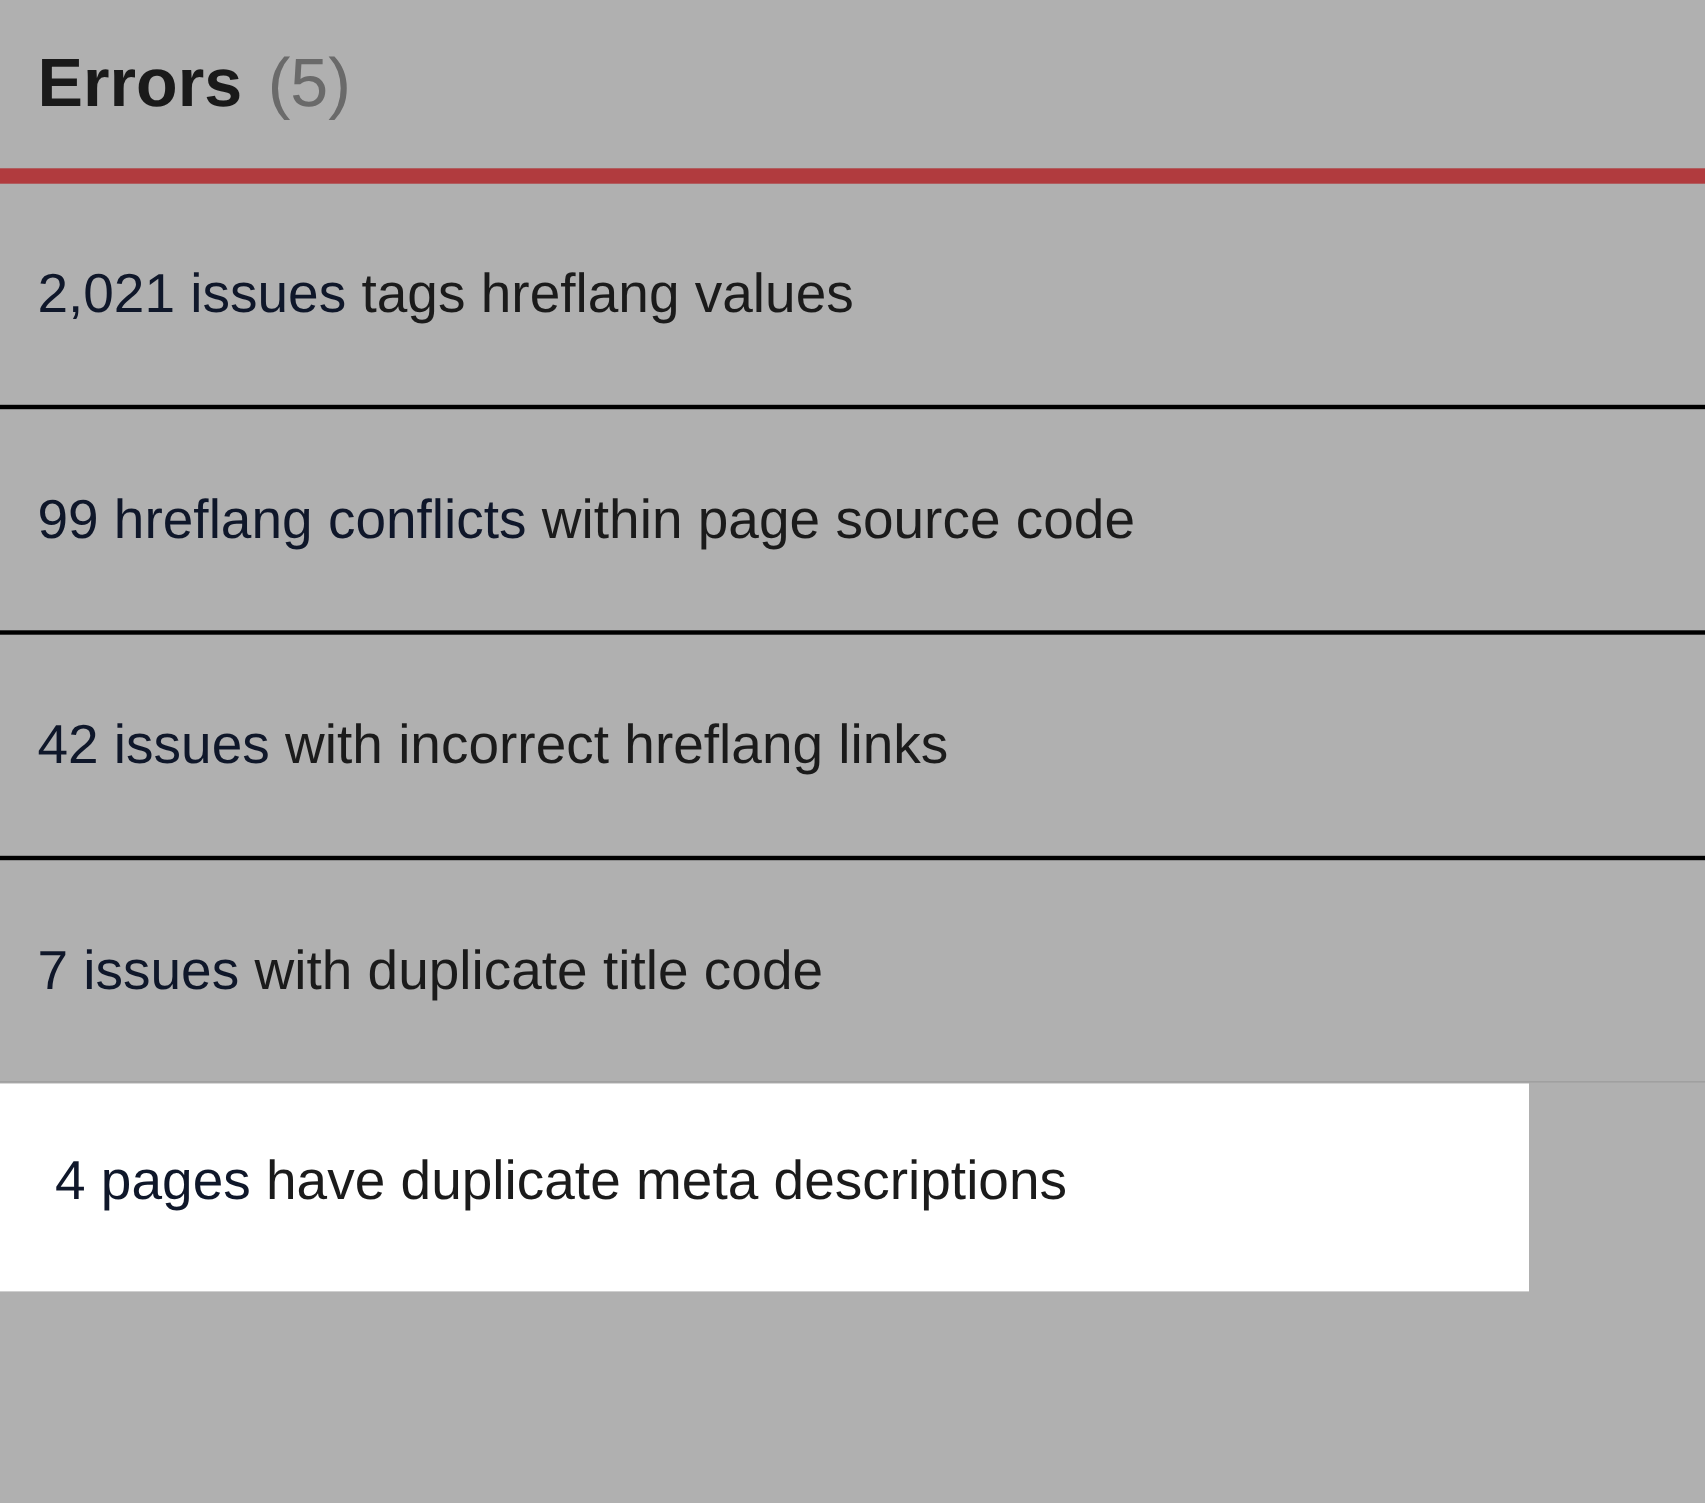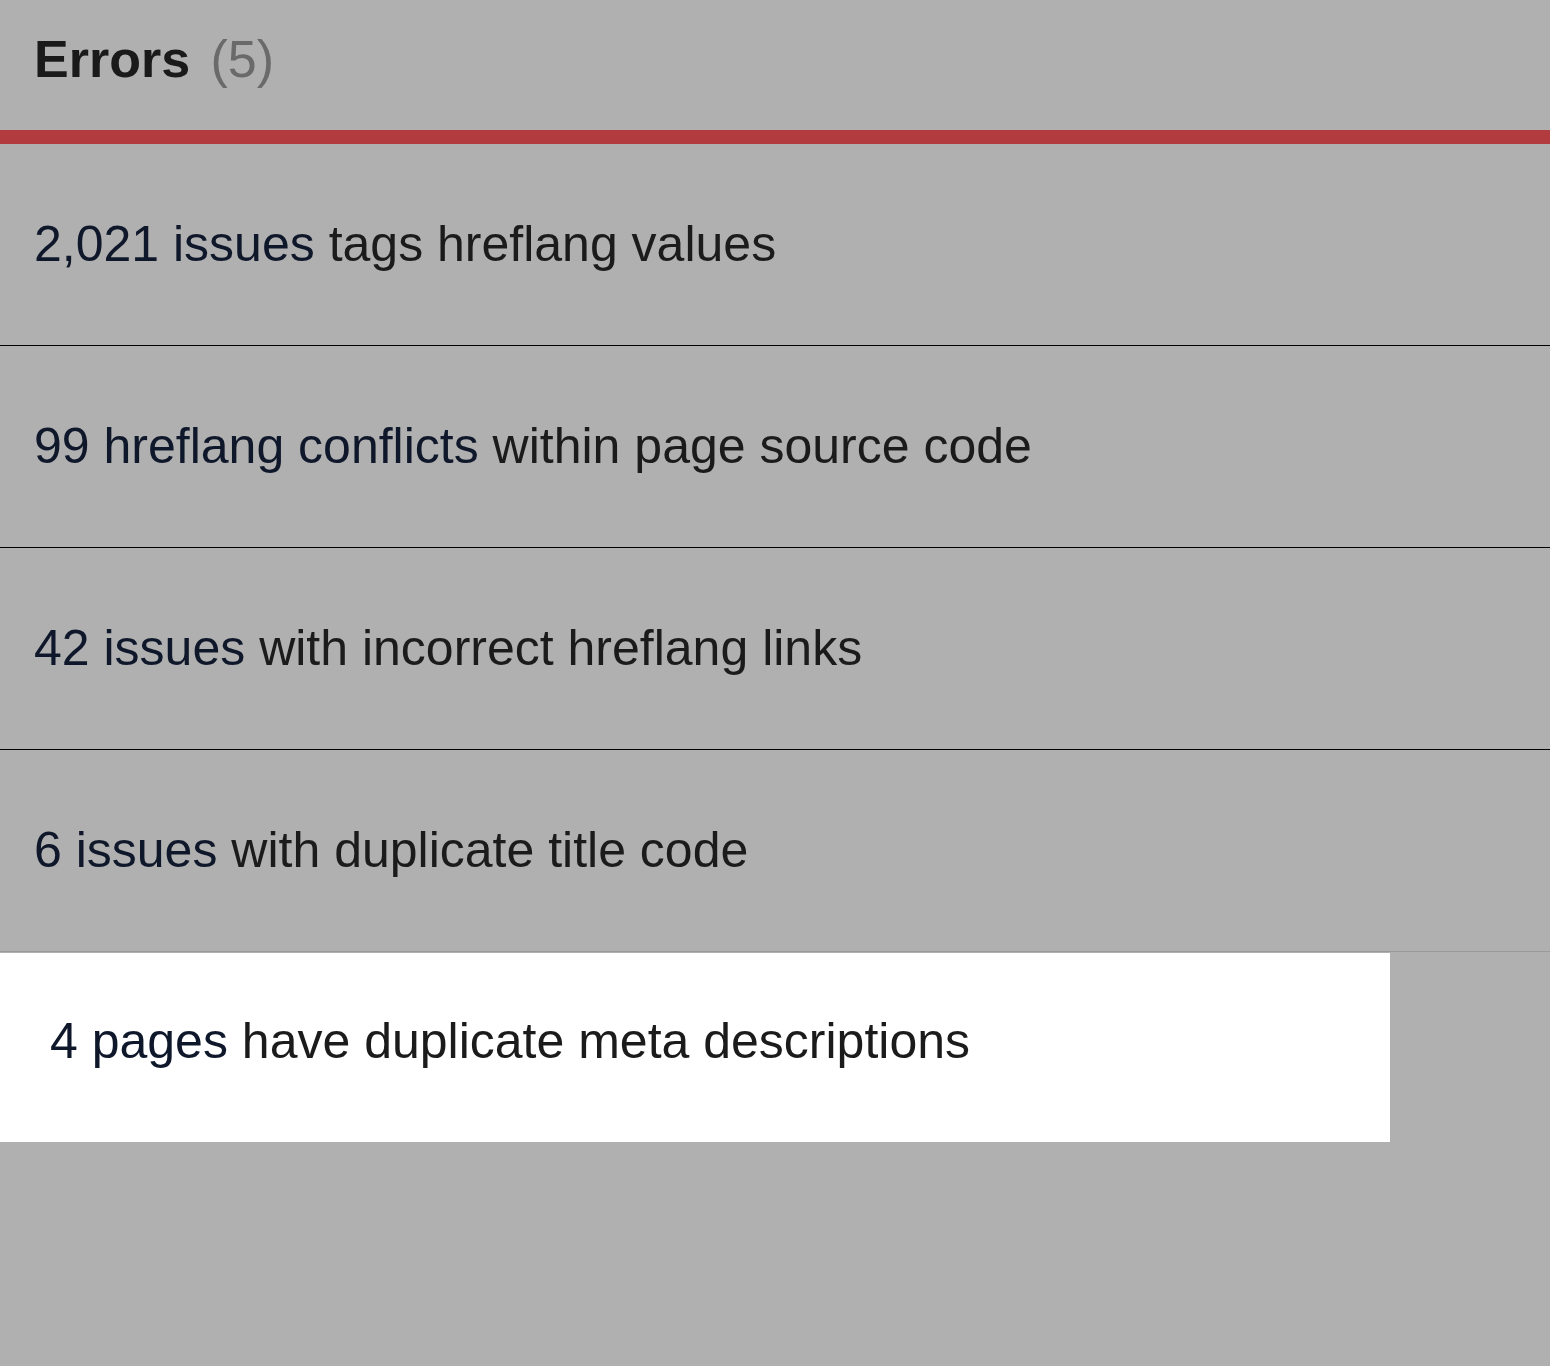--- a/index.html
+++ b/index.html
@@ -11,43 +11,44 @@
       font-family: -apple-system, BlinkMacSystemFont, "Segoe UI", Helvetica, Arial, sans-serif;
       background: #b0b0b0;
       width: 1550px;
       height: 1366px;
     }
     .container {
       width: 100%;
     }
     .header {
       padding: 28px 34px 40px 34px;
-      font-size: 52px;
+      font-size: 62px;
       line-height: 1.2;
+      margin-top: 11px;
     }
     .header-title {
       font-weight: 700;
       color: #1a1a1a;
     }
     .header-count {
       color: #6a6a6a;
       font-weight: 400;
       margin-left: 6px;
     }
     .divider {
       height: 14px;
       background: #b13b3e;
       width: 100%;
     }
     .list {
       width: 100%;
     }
     .list-item {
       padding: 68px 34px;
-      border-top: 1px solid #000000;
+      border-top: 4px solid #000000;
       font-size: 50px;
       line-height: 1.3;
       color: #1b1b1b;
       cursor: pointer;
     }
     .list-item:first-child {
       border-top: none;
     }
     .link-part {
       color: #0f172a;
@@ -76,21 +77,21 @@
     <div class="list-item">
       <span class="link-part">2,021 issues</span><span> tags hreflang values</span>
     </div>
     <div class="list-item">
       <span class="link-part">99 hreflang conflicts</span><span> within page source code</span>
     </div>
     <div class="list-item">
       <span class="link-part">42 issues</span><span> with incorrect hreflang links</span>
     </div>
     <div class="list-item">
-      <span class="link-part">6 issues</span><span> with duplicate title code</span>
+      <span class="link-part">7 issues</span><span> with duplicate title code</span>
     </div>
     <div class="highlight-wrap">
       <div class="list-item highlighted">
         <span class="link-part">4 pages</span><span> have duplicate meta descriptions</span>
       </div>
     </div>
   </div>
 </div>
 
 </body></html>

